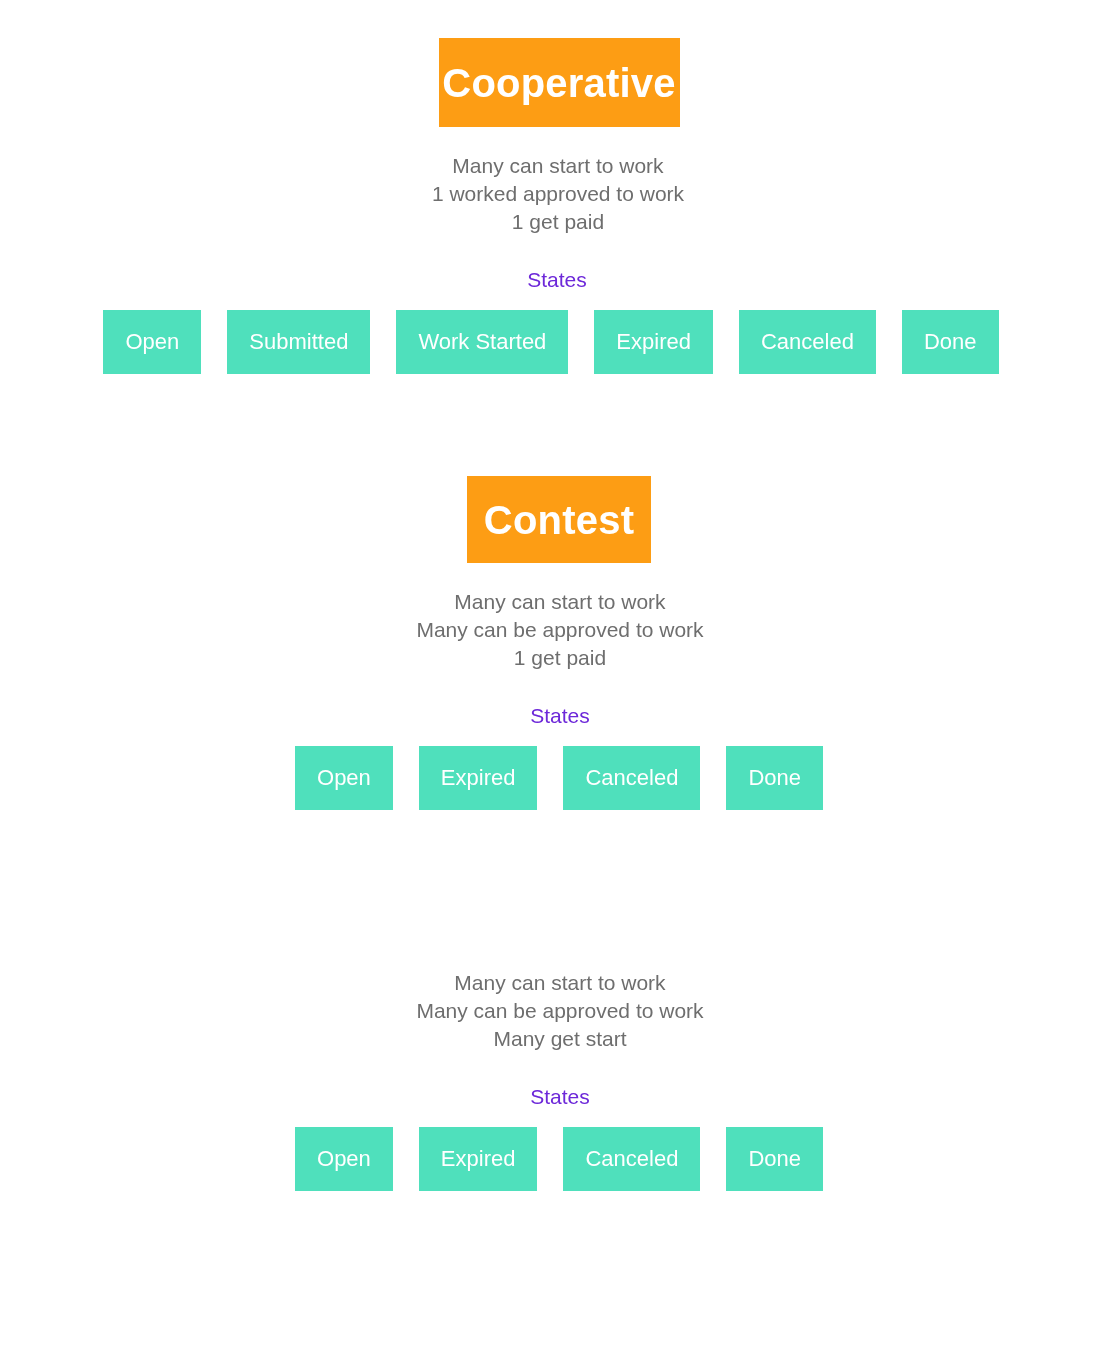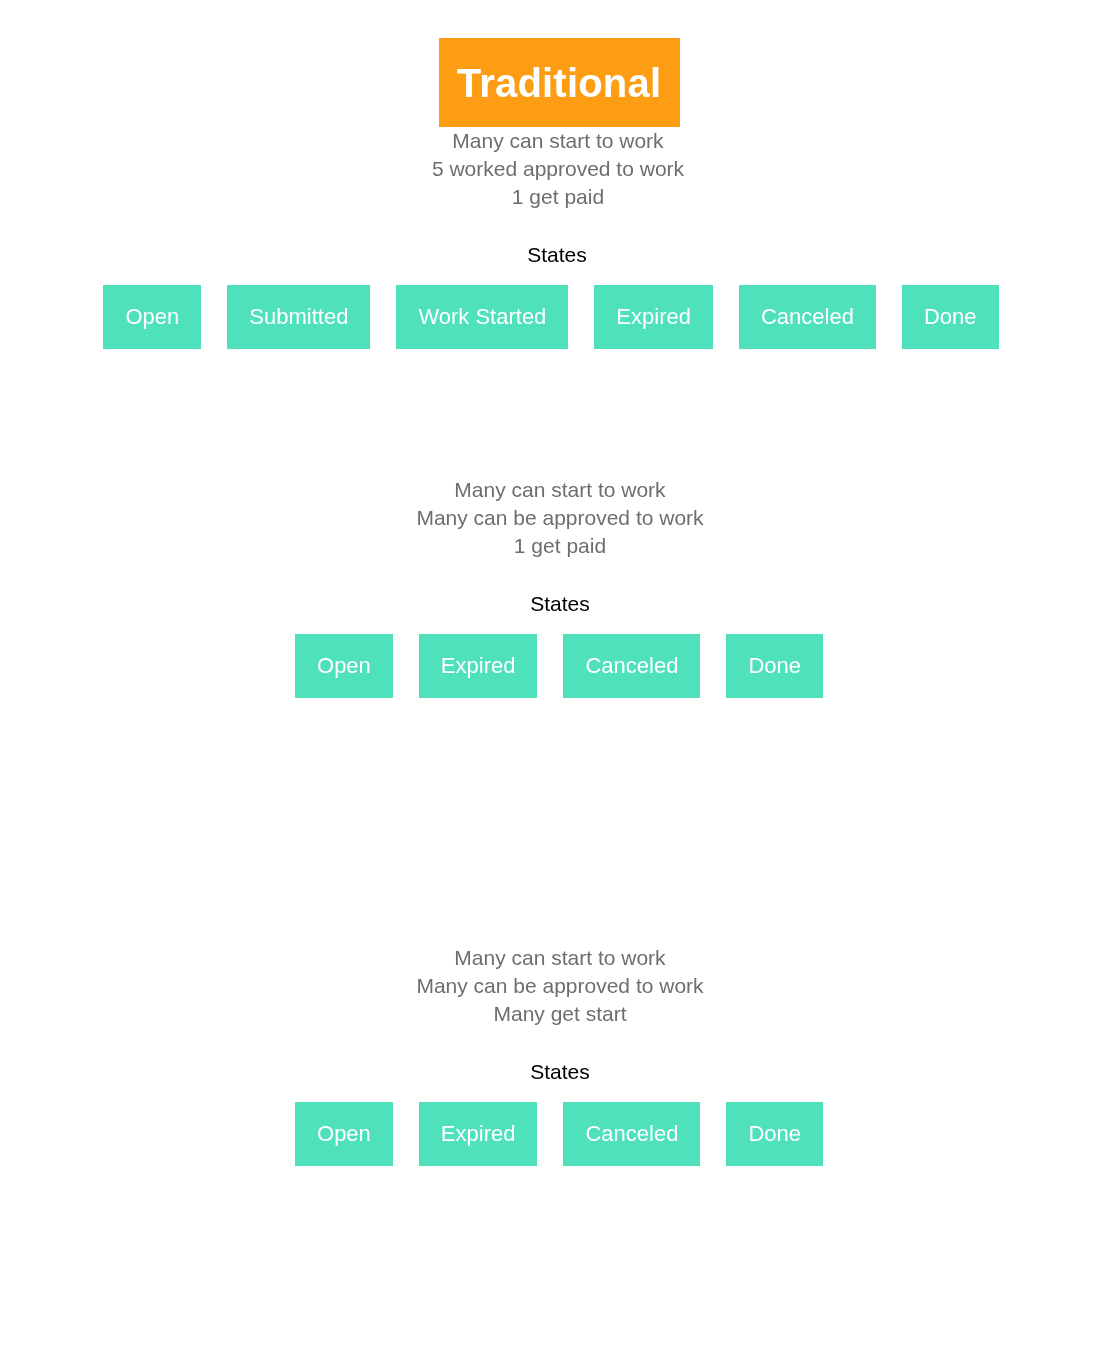--- a/index.html
+++ b/index.html
@@ -56,40 +56,41 @@
     white-space: nowrap;
     display: block;
   }
 
   .section-1 .title-banner { width: 241px; height: 89px; }
   .section-2 .title-banner { width: 184px; height: 87px; }
   .section-3 .title-banner { width: 268px; height: 87px; }
 
   
   .description {
+    margin-top: 25px;
     text-align: center;
     color: #6E6E6E;
     font-size: 21px;
     line-height: 28px;
     font-weight: normal;
   }
   .description .desc-line {
     display: block;
     white-space: nowrap;
   }
 
   
   .section-1 .description { transform: translateX(-1px); }
   .section-2 .description { transform: translateX(1px); }
   .section-3 .description { transform: translateX(1px); }
 
   
   .states-label {
     margin-top: 32px;
-    color: #000000;
+    color: #6d28d9;
     font-size: 21px;
     line-height: 24px;
     text-align: center;
   }
   .section-1 .states-label { transform: translateX(-2px); }
   .section-2 .states-label { transform: translateX(1px); }
   .section-3 .states-label { transform: translateX(1px); }
 
   
   .states-row {
@@ -122,25 +123,25 @@
     white-space: nowrap;
   }
 </style>
 </head>
 <body>
 
 <div class="diagram">
 
   <div class="section section-1">
     <div class="title-banner">
-      <span class="title-text">Traditional</span>
+      <span class="title-text">Cooperative</span>
     </div>
     <div class="description">
       <span class="desc-line">Many can start to work</span>
-      <span class="desc-line">5 worked approved to work</span>
+      <span class="desc-line">1 worked approved to work</span>
       <span class="desc-line">1 get paid</span>
     </div>
     <div class="states-label">States</div>
     <div class="states-row">
       <div class="state-chip">
           <span class="chip-text">Open</span>
         </div>
       <div class="state-chip">
           <span class="chip-text">Submitted</span>
         </div>
@@ -153,20 +154,23 @@
       <div class="state-chip">
           <span class="chip-text">Canceled</span>
         </div>
       <div class="state-chip">
           <span class="chip-text">Done</span>
         </div>
     </div>
   </div>
 
   <div class="section section-2">
+    <div class="title-banner">
+      <span class="title-text">Contest</span>
+    </div>
     <div class="description">
       <span class="desc-line">Many can start to work</span>
       <span class="desc-line">Many can be approved to work</span>
       <span class="desc-line">1 get paid</span>
     </div>
     <div class="states-label">States</div>
     <div class="states-row">
       <div class="state-chip">
           <span class="chip-text">Open</span>
         </div>

